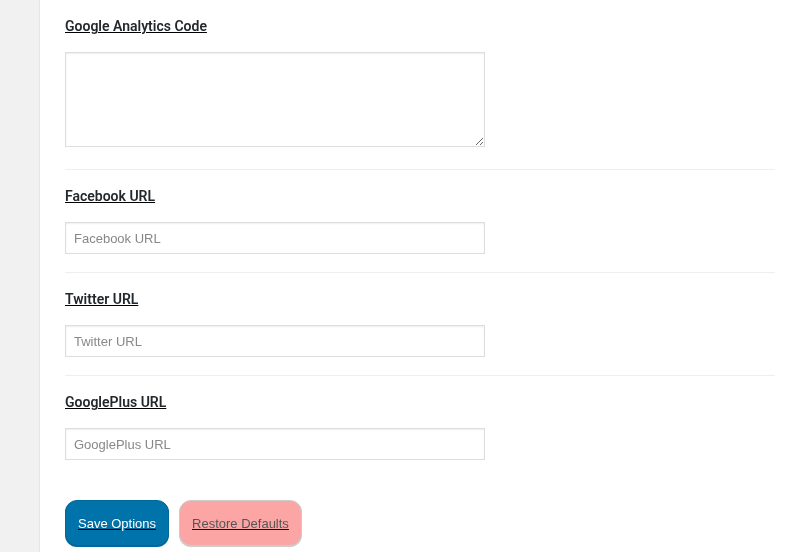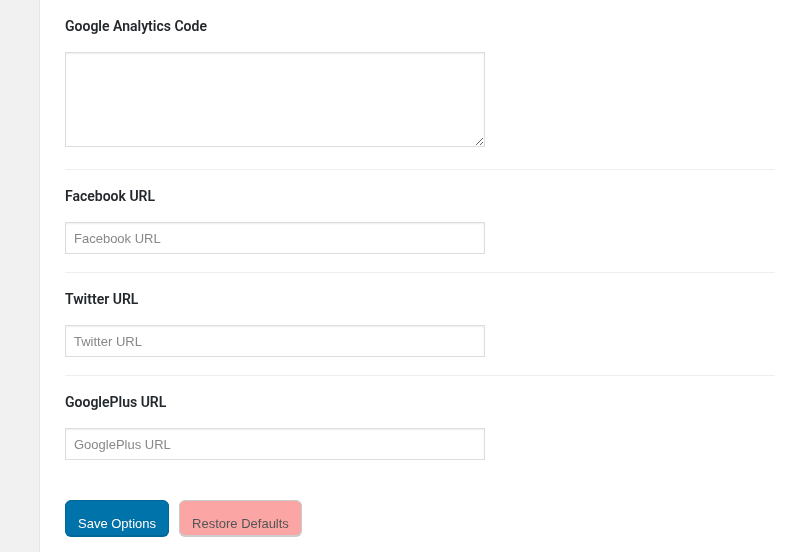--- a/index.html
+++ b/index.html
@@ -10,20 +10,21 @@
     body {
       font-family: -apple-system, BlinkMacSystemFont, "Segoe UI", Roboto, Oxygen-Sans, Ubuntu, Cantarell, "Helvetica Neue", sans-serif;
       background: #ffffff;
       width: 800px;
       height: 552px;
       overflow: hidden;
     }
     .page-wrapper {
       display: flex;
       height: 100%;
+      text-decoration: underline;
     }
     .left-sidebar {
       width: 40px;
       background: #f1f1f1;
       border-right: 1px solid #e5e5e5;
       flex-shrink: 0;
     }
     .content-area {
       flex: 1;
       padding: 0 25px 25px 25px;
@@ -71,25 +72,25 @@
       resize: both;
       font-family: inherit;
     }
     .button-row {
       margin-top: 22px;
       display: flex;
       gap: 10px;
     }
     .btn {
       display: inline-block;
-      height: 36px;
+      height: 46px;
       padding: 9px 12px;
       font-size: 13px;
       line-height: 28px;
-      border-radius: 6px;
+      border-radius: 12px;
       cursor: pointer;
       border: 1px solid;
     }
     .btn-primary {
       background: #0073aa;
       border-color: #006799;
       color: #fff;
       box-shadow: 0 1px 0 #006799;
       text-shadow: 0 -1px 1px #006799;
     }

